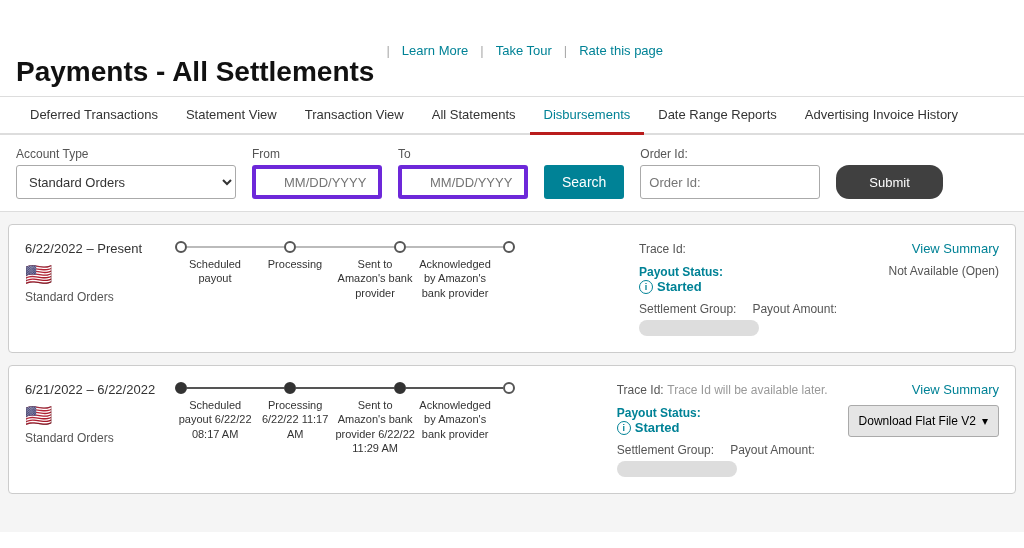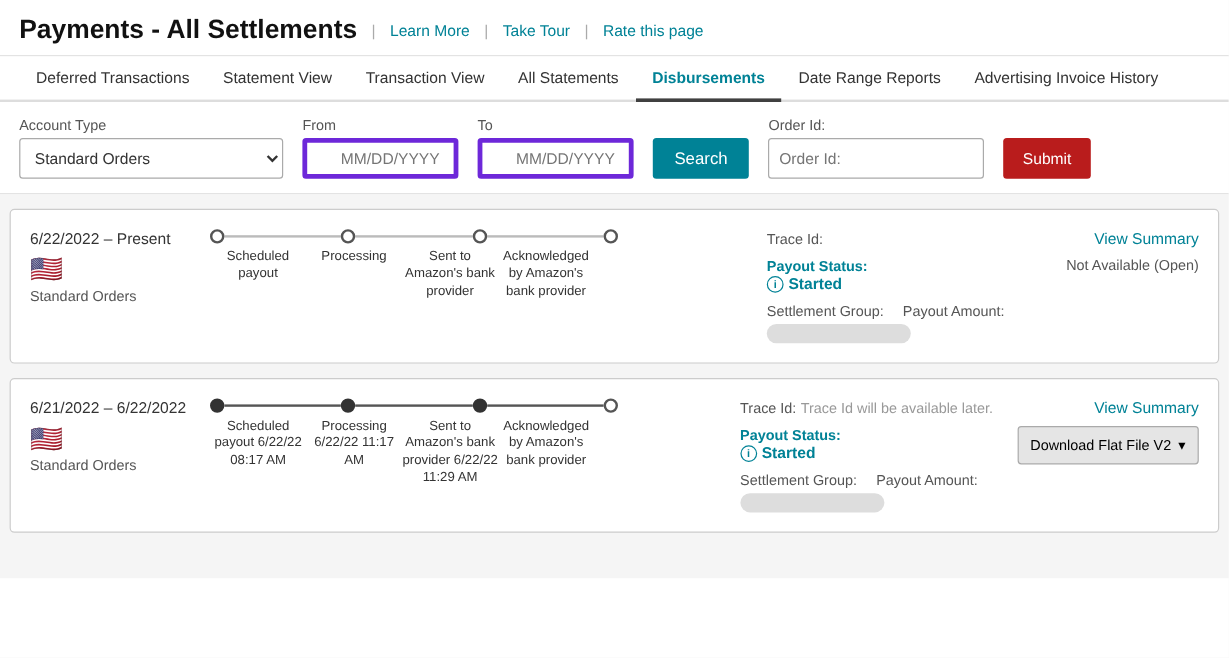--- a/index.html
+++ b/index.html
@@ -1,37 +1,37 @@
 <!DOCTYPE html>
 <html><head>
   <meta charset="utf-8">
   <style>
     * { box-sizing: border-box; margin: 0; padding: 0; }
     body { font-family: Arial, sans-serif; font-size: 13px; color: #333; background: #fff; }
 
     .header { padding: 12px 16px 8px; border-bottom: 1px solid #ddd; }
     .header-top { display: flex; align-items: center; gap: 12px; }
-    .page-title { font-size: 22px; font-weight: bold; color: #111; }
+    .page-title { font-size: 28px; font-weight: bold; color: #111; margin-top: 44px; }
     .header-link { color: #008296; font-size: 13px; text-decoration: none; }
     .separator { color: #aaa; }
 
     .nav-tabs { display: flex; gap: 0; border-bottom: 2px solid #ddd; padding: 0 16px; background: #fff; }
     .nav-tab { padding: 10px 14px; cursor: pointer; font-size: 13px; color: #333; border-bottom: 3px solid transparent; margin-bottom: -2px; white-space: nowrap; }
-    .nav-tab.active { color: #008296; border-bottom: 3px solid #404040; font-weight: bold; }
+    .nav-tab.active { color: #008296; border-bottom: 3px solid #b91c1c; font-weight: normal; }
 
     .filter-bar { padding: 12px 16px; display: flex; align-items: flex-end; gap: 16px; background: #fff; border-bottom: 1px solid #ddd; }
     .filter-group { display: flex; flex-direction: column; gap: 4px; }
     .filter-label { font-size: 12px; color: #555; }
     .filter-select { height: 34px; padding: 0 8px; border: 1px solid #aaa; border-radius: 3px; font-size: 13px; width: 220px; background: #fff; color: #333; }
     .filter-date { height: 34px; padding: 0 8px 0 28px; border: 4px solid #6d28d9; border-radius: 3px; font-size: 13px; width: 130px; color: #999; position: relative; }
     .date-wrapper { position: relative; display: inline-block; }
     .date-wrapper .cal-icon { position: absolute; left: 6px; top: 50%; transform: translateY(-50%); color: #555; font-size: 14px; pointer-events: none; }
     .filter-input { height: 34px; padding: 0 8px; border: 1px solid #aaa; border-radius: 3px; font-size: 13px; width: 180px; color: #999; }
     .btn-search { height: 34px; padding: 4px 18px; background: #008296; color: #fff; border: none; border-radius: 3px; font-size: 14px; cursor: pointer; font-weight: 500; }
-    .btn-submit { height: 34px; padding: 0 16px; background: #b91c1c; color: #fff; border: none; border-radius: 3px; font-size: 13px; cursor: pointer; }
+    .btn-submit { height: 34px; padding: 0 33px; background: #404040; color: #fff; border: none; border-radius: 13px; font-size: 13px; cursor: pointer; }
     .order-id-group { display: flex; flex-direction: column; gap: 4px; }
 
     .content { padding: 12px 8px; background: #f5f5f5; min-height: 320px; }
 
     .settlement-card { background: #fff; border: 1px solid #ccc; border-radius: 4px; margin-bottom: 12px; padding: 16px; }
     .card-left { min-width: 130px; }
     .date-range { font-size: 13px; color: #333; margin-bottom: 6px; }
     .flag { font-size: 22px; display: block; margin-bottom: 2px; }
     .account-type-label { font-size: 12px; color: #555; }
 

